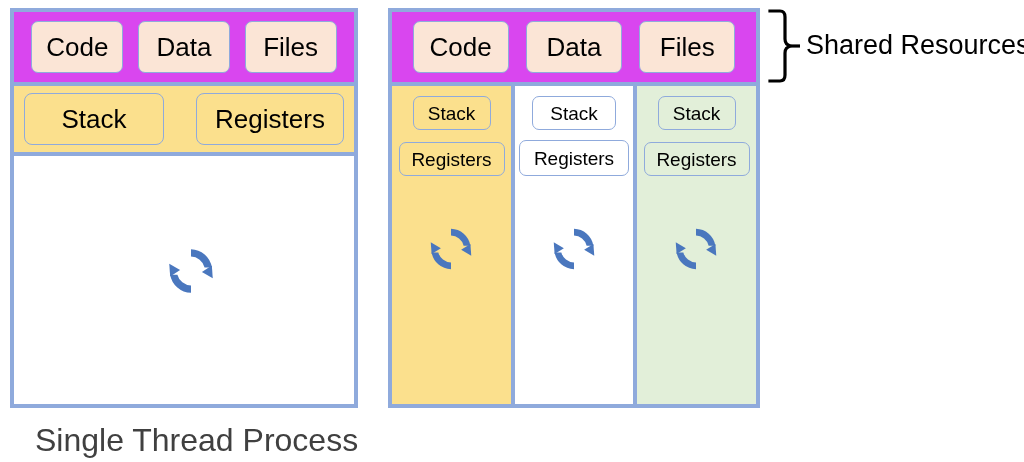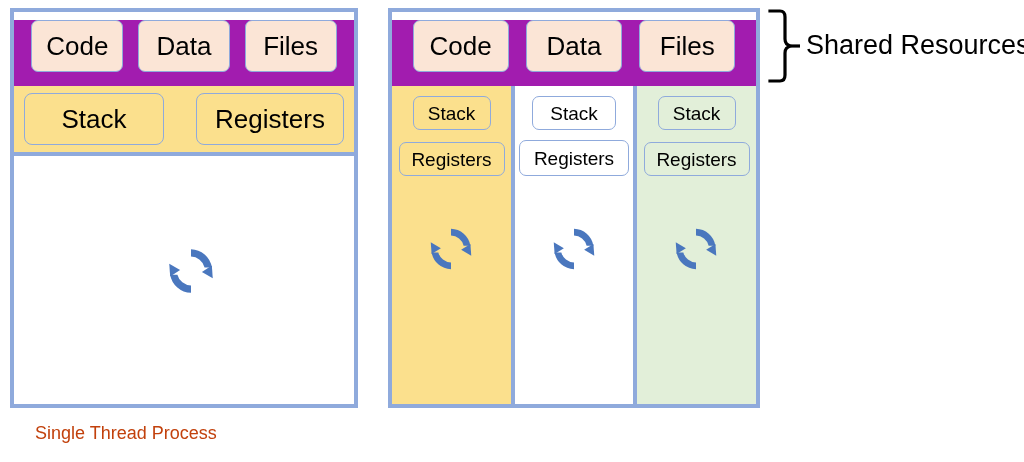--- a/index.html
+++ b/index.html
@@ -28,25 +28,26 @@
     position: absolute;
     box-sizing: border-box;
     border: 4px solid #8FAADC;
     background: #ffffff;
   }
 
   
   .shared-strip {
     position: absolute;
     left: 0;
-    top: 8px;
-    box-sizing: border-box;
-    background: #a21caf;
+    top: 0;
+    box-sizing: border-box;
+    background: #d946ef;
     border-bottom: 4px solid #8FAADC;
     display: flex;
+    align-items: center;
     justify-content: space-around;
   }
 
   .res-chip {
     box-sizing: border-box;
     background: #FBE5D6;
     border: 1.5px solid #8FAADC;
     border-radius: 7px;
     display: flex;
     align-items: center;
@@ -140,23 +141,23 @@
     position: absolute;
     font-size: 27px;
     line-height: 1;
     color: #000;
     white-space: nowrap;
   }
 
   
   .caption {
     position: absolute;
-    font-size: 18px;
-    line-height: 1;
-    color: #c2410c;
+    font-size: 32px;
+    line-height: 1;
+    color: #404040;
     white-space: nowrap;
   }
 </style>
 </head>
 <body>
 
 <div id="stage">
 
   <div class="process-frame" style="left:10px; top:8px; width:348px; height:400px;">
 

